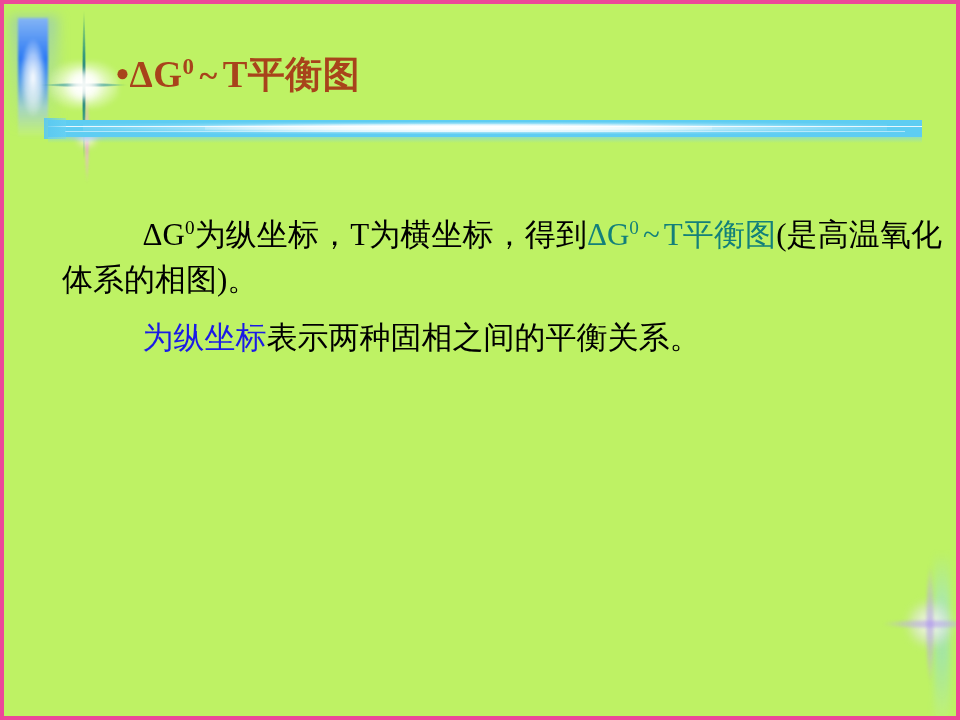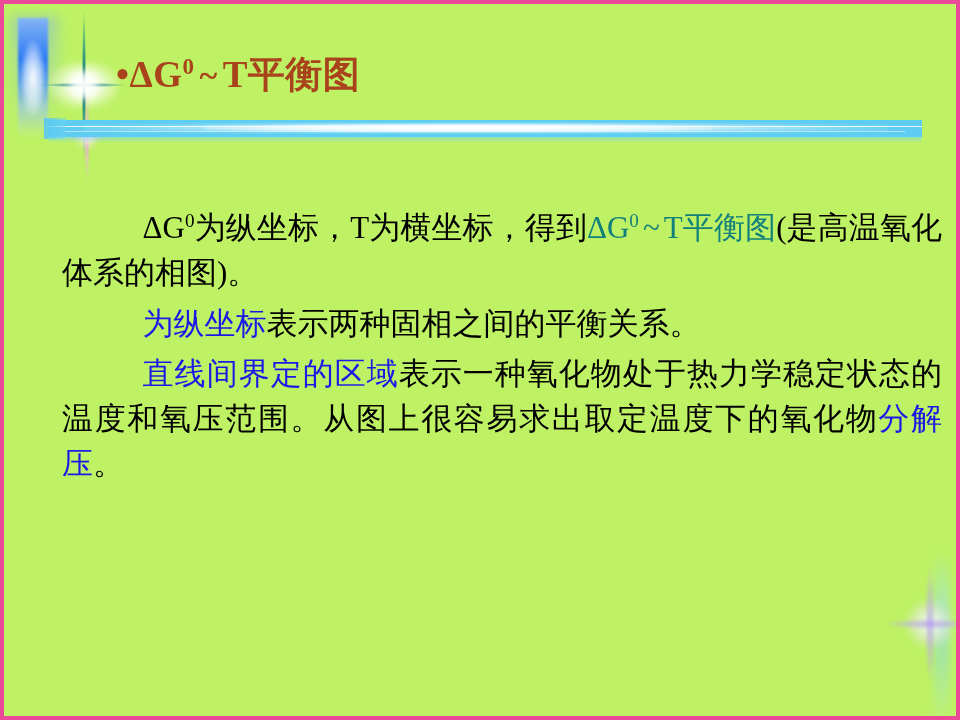--- a/index.html
+++ b/index.html
@@ -190,21 +190,21 @@
     position: absolute;
     left: 58px;
     top: 196px;
     width: 880px;
     font-family: "Liberation Serif", "DejaVu Serif", serif;
     font-size: 31px;
     line-height: 1.46;
     color: #000000;
   }
   #body-text p {
-    margin: 5px 0 3px 0;
+    margin: 12px 0 3px 0;
     text-align: justify;
     text-justify: inter-ideograph;
   }
   #body-text p.indent { text-indent: 2.6em; }
   .c-black { color: #000000; }
   .c-teal  { color: #13807a; }
   .c-blue  { color: #1a1ae6; }
   .sup-small { font-size: 0.62em; vertical-align: super; }
   .tilde-sp { padding: 0 4px; }
 </style>
@@ -242,21 +242,20 @@
     <div class="rule-cap"></div>
     <div class="rule-soft-bottom"></div>
   </div>
 
   <div id="body-text">
 
     <p class="indent"><span class="c-black">ΔG</span><span class="c-black sup-small">0</span><span class="c-black">为纵坐标，T为横坐标，得到</span><span class="c-teal">ΔG</span><span class="c-teal sup-small">0</span><span class="c-teal tilde-sp">~</span><span class="c-teal">T平衡</span><span class="c-teal">图</span><span class="c-black">(是高温氧化体系的相图)。</span></p>
 
     <p class="indent"><span class="c-blue">为纵坐标</span><span class="c-black">表示两种固相之间的平衡关系。</span></p>
 
-    <p class="indent"><span class="c-blue">直线间界定的区域</span><span class="c-black">表示一种氧化物处于热力学稳定状态的温度和氧压范围。从图上很容易求出取定温度下的氧化物</span><span class="c-blue">分解压</span><span class="c-black">。</span></p>
 
   </div>
 
   <div class="br-band"></div>
   <div class="sparkle" id="sparkle-lavender">
     <span class="core"></span>
     <span class="v"></span>
     <span class="h"></span>
   </div>
 

